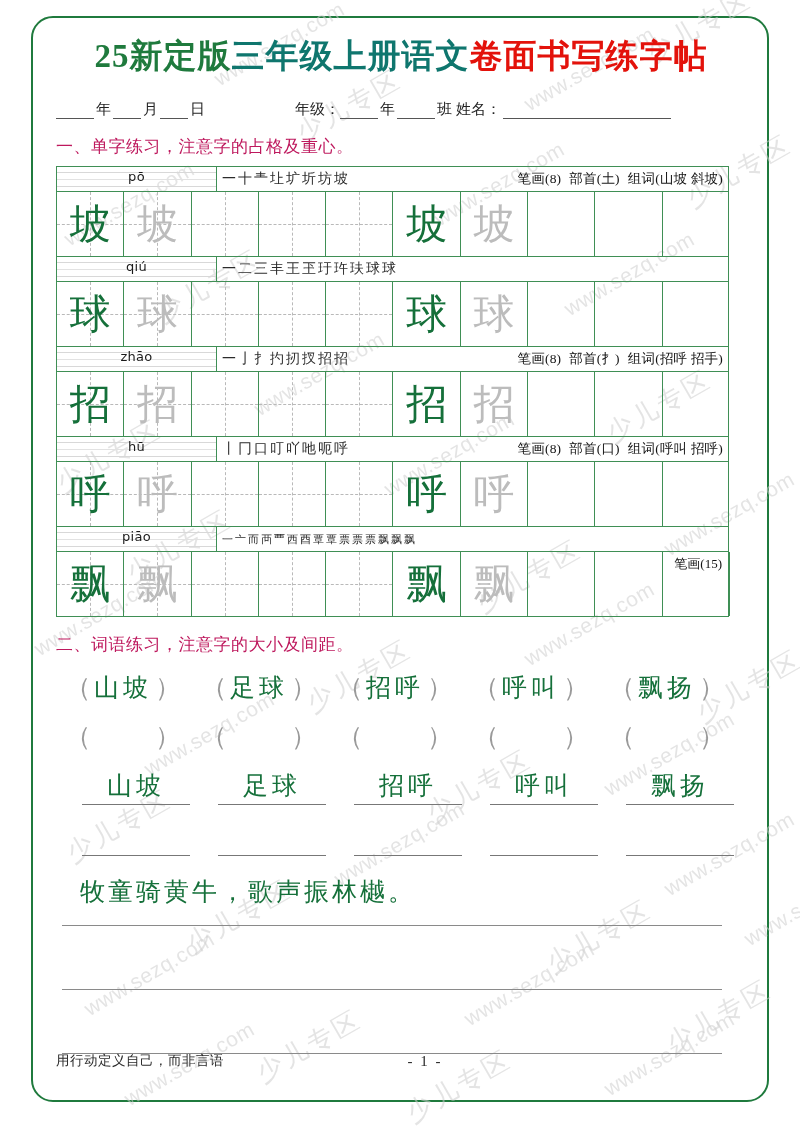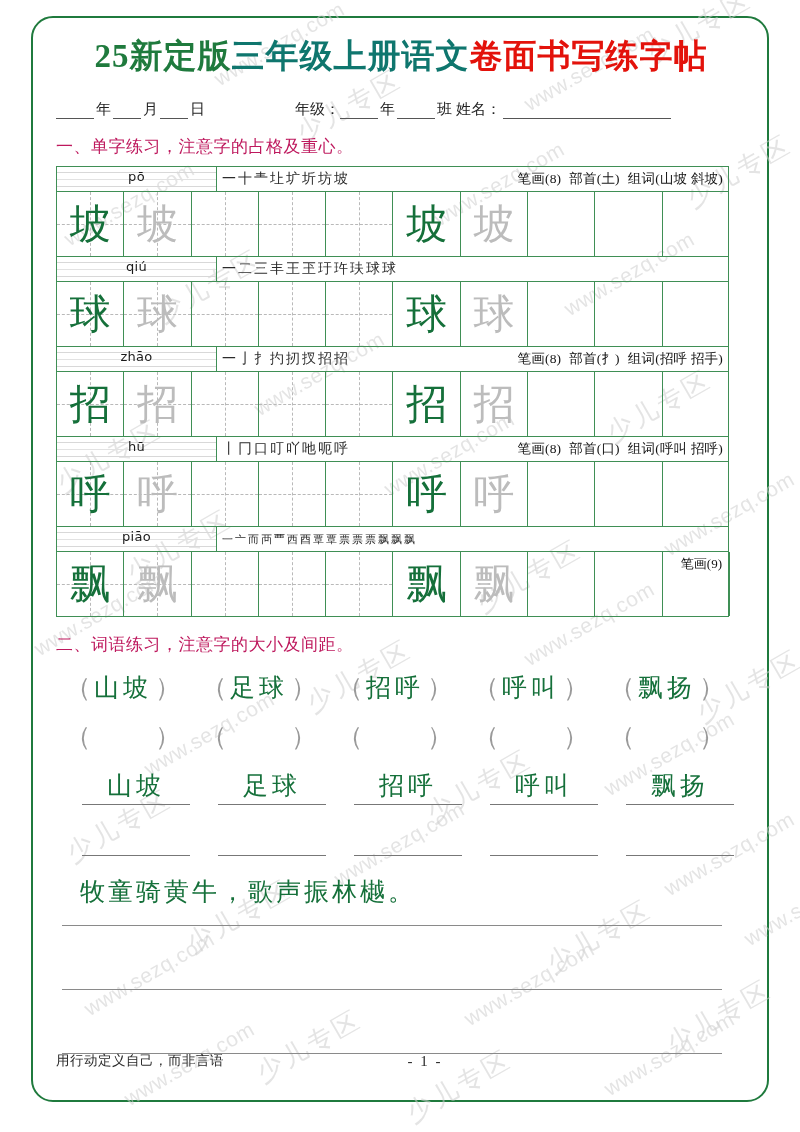--- a/index.html
+++ b/index.html
@@ -563,21 +563,21 @@
             <div class="cell guide"></div>
             <div class="cell">
               <span class="ch solid">飘</span>
             </div>
             <div class="cell">
               <span class="ch faint">飘</span>
             </div>
             <div class="cell"></div>
             <div class="cell"></div>
             <div class="cell"></div>
-            <div class="overflow-note">笔画(9)</div>
+            <div class="overflow-note">笔画(15)</div>
           </div>
         </div>
       </div>
 
     <div class="sec-h">二、词语练习，注意字的大小及间距。</div>
 
     <div class="word-row" id="word-row-filled">
         <div class="word-cell">
           <span class="paren">（</span>
           <span class="word-txt">山坡</span>

